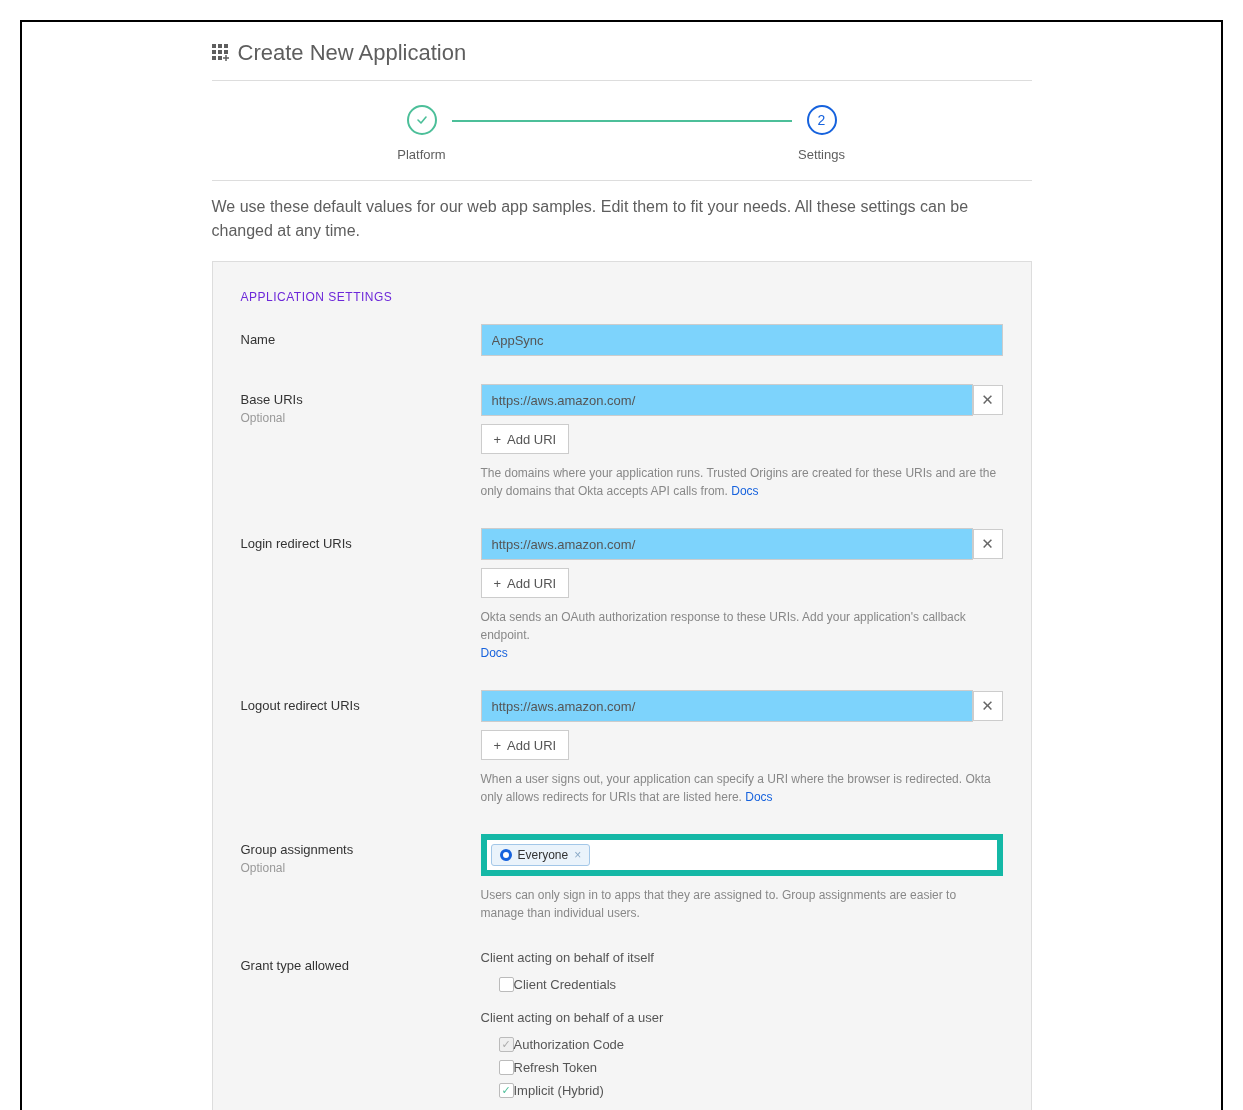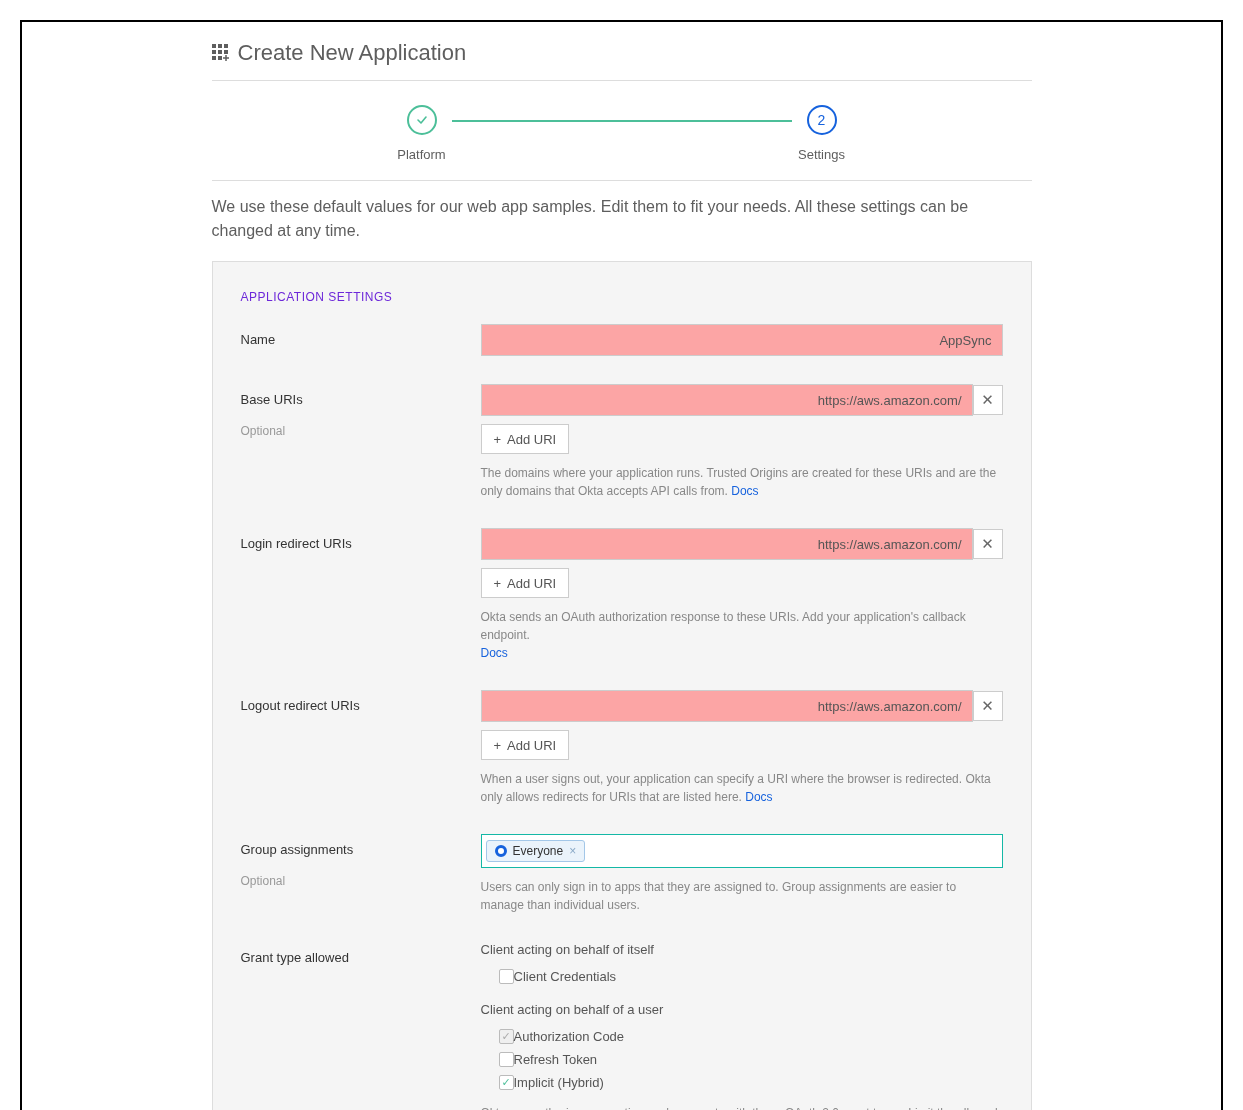--- a/index.html
+++ b/index.html
@@ -101,34 +101,33 @@
     font-size: 13px;
     color: #333;
     padding-top: 7px;
     line-height: 1.4;
   }
   .field-label .sub {
     display: block;
     color: #999;
     font-weight: 400;
     font-size: 12px;
-    margin-top: 14px;
+    margin-top: 1px;
   }
   .field-control {
     flex: 1;
   }
   .text-input {
     width: 100%;
     height: 32px;
     border: 1px solid #ccc;
     padding: 0 10px;
     font-size: 13px;
     color: #555;
-    background: #fca5a5;
-    text-align: right;
+    background: #7dd3fc;
   }
   .uri-row {
     display: flex;
     align-items: center;
   }
   .uri-row .text-input { flex: 1; }
   .remove-btn {
     width: 30px; height: 30px;
     border: 1px solid #ccc;
     background: #fff;
@@ -157,21 +156,21 @@
     font-size: 12px;
     color: #888;
     line-height: 1.5;
   }
   .helper a, .docs-link {
     color: #1662dd;
     text-decoration: none;
     cursor: pointer;
   }
   .pill-input {
-    border: 1px solid #14b8a6;
+    border: 6px solid #14b8a6;
     background: #fff;
     min-height: 34px;
     padding: 4px;
     display: flex;
     align-items: center;
     gap: 4px;
   }
   .pill {
     display: inline-flex;
     align-items: center;

